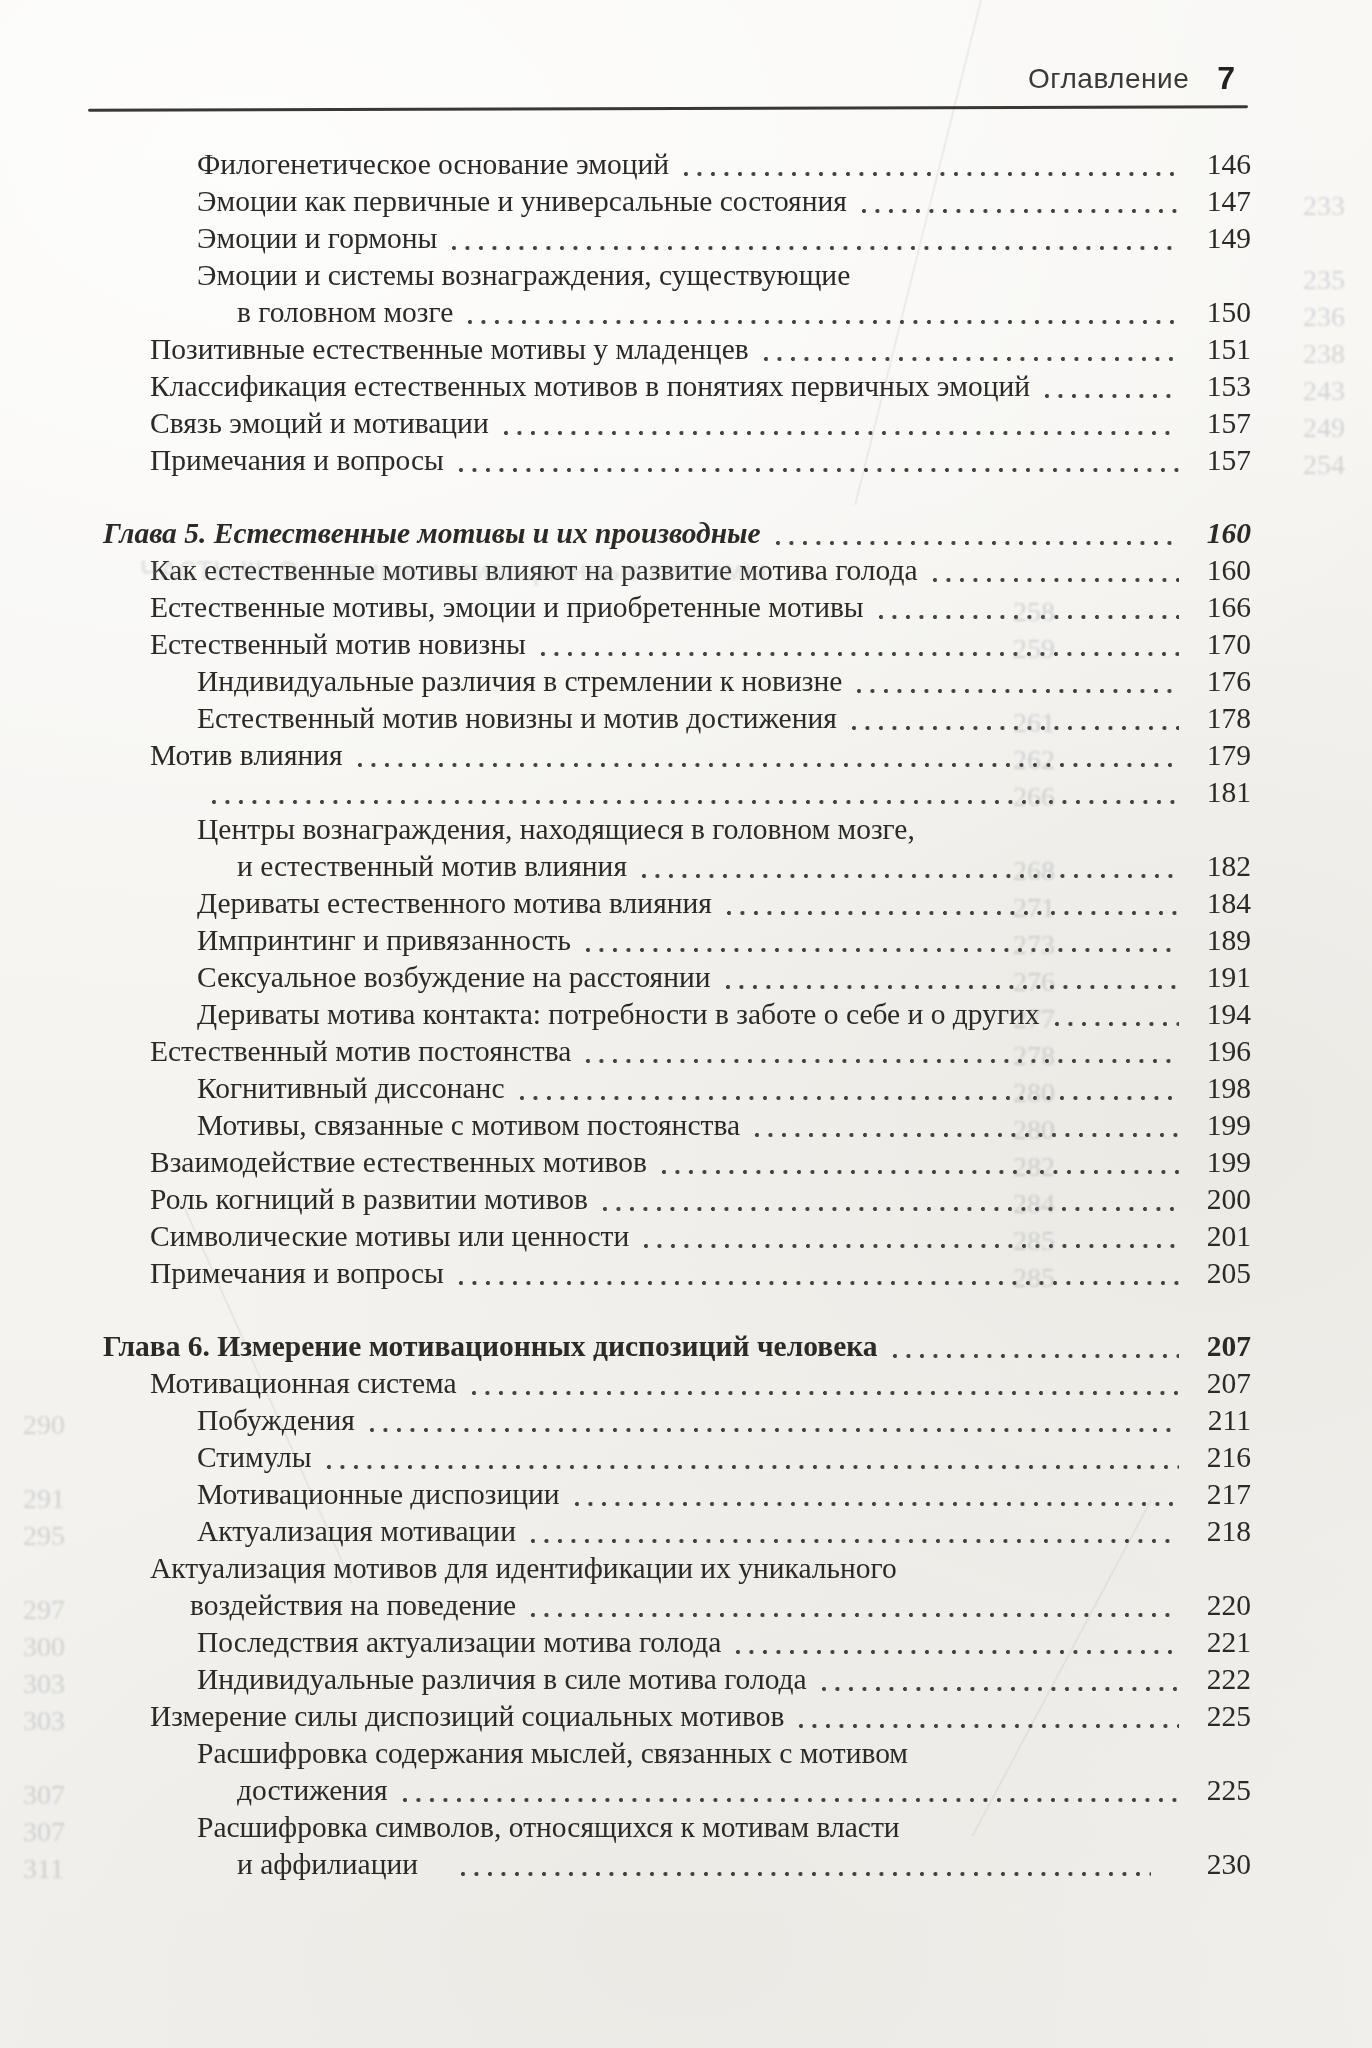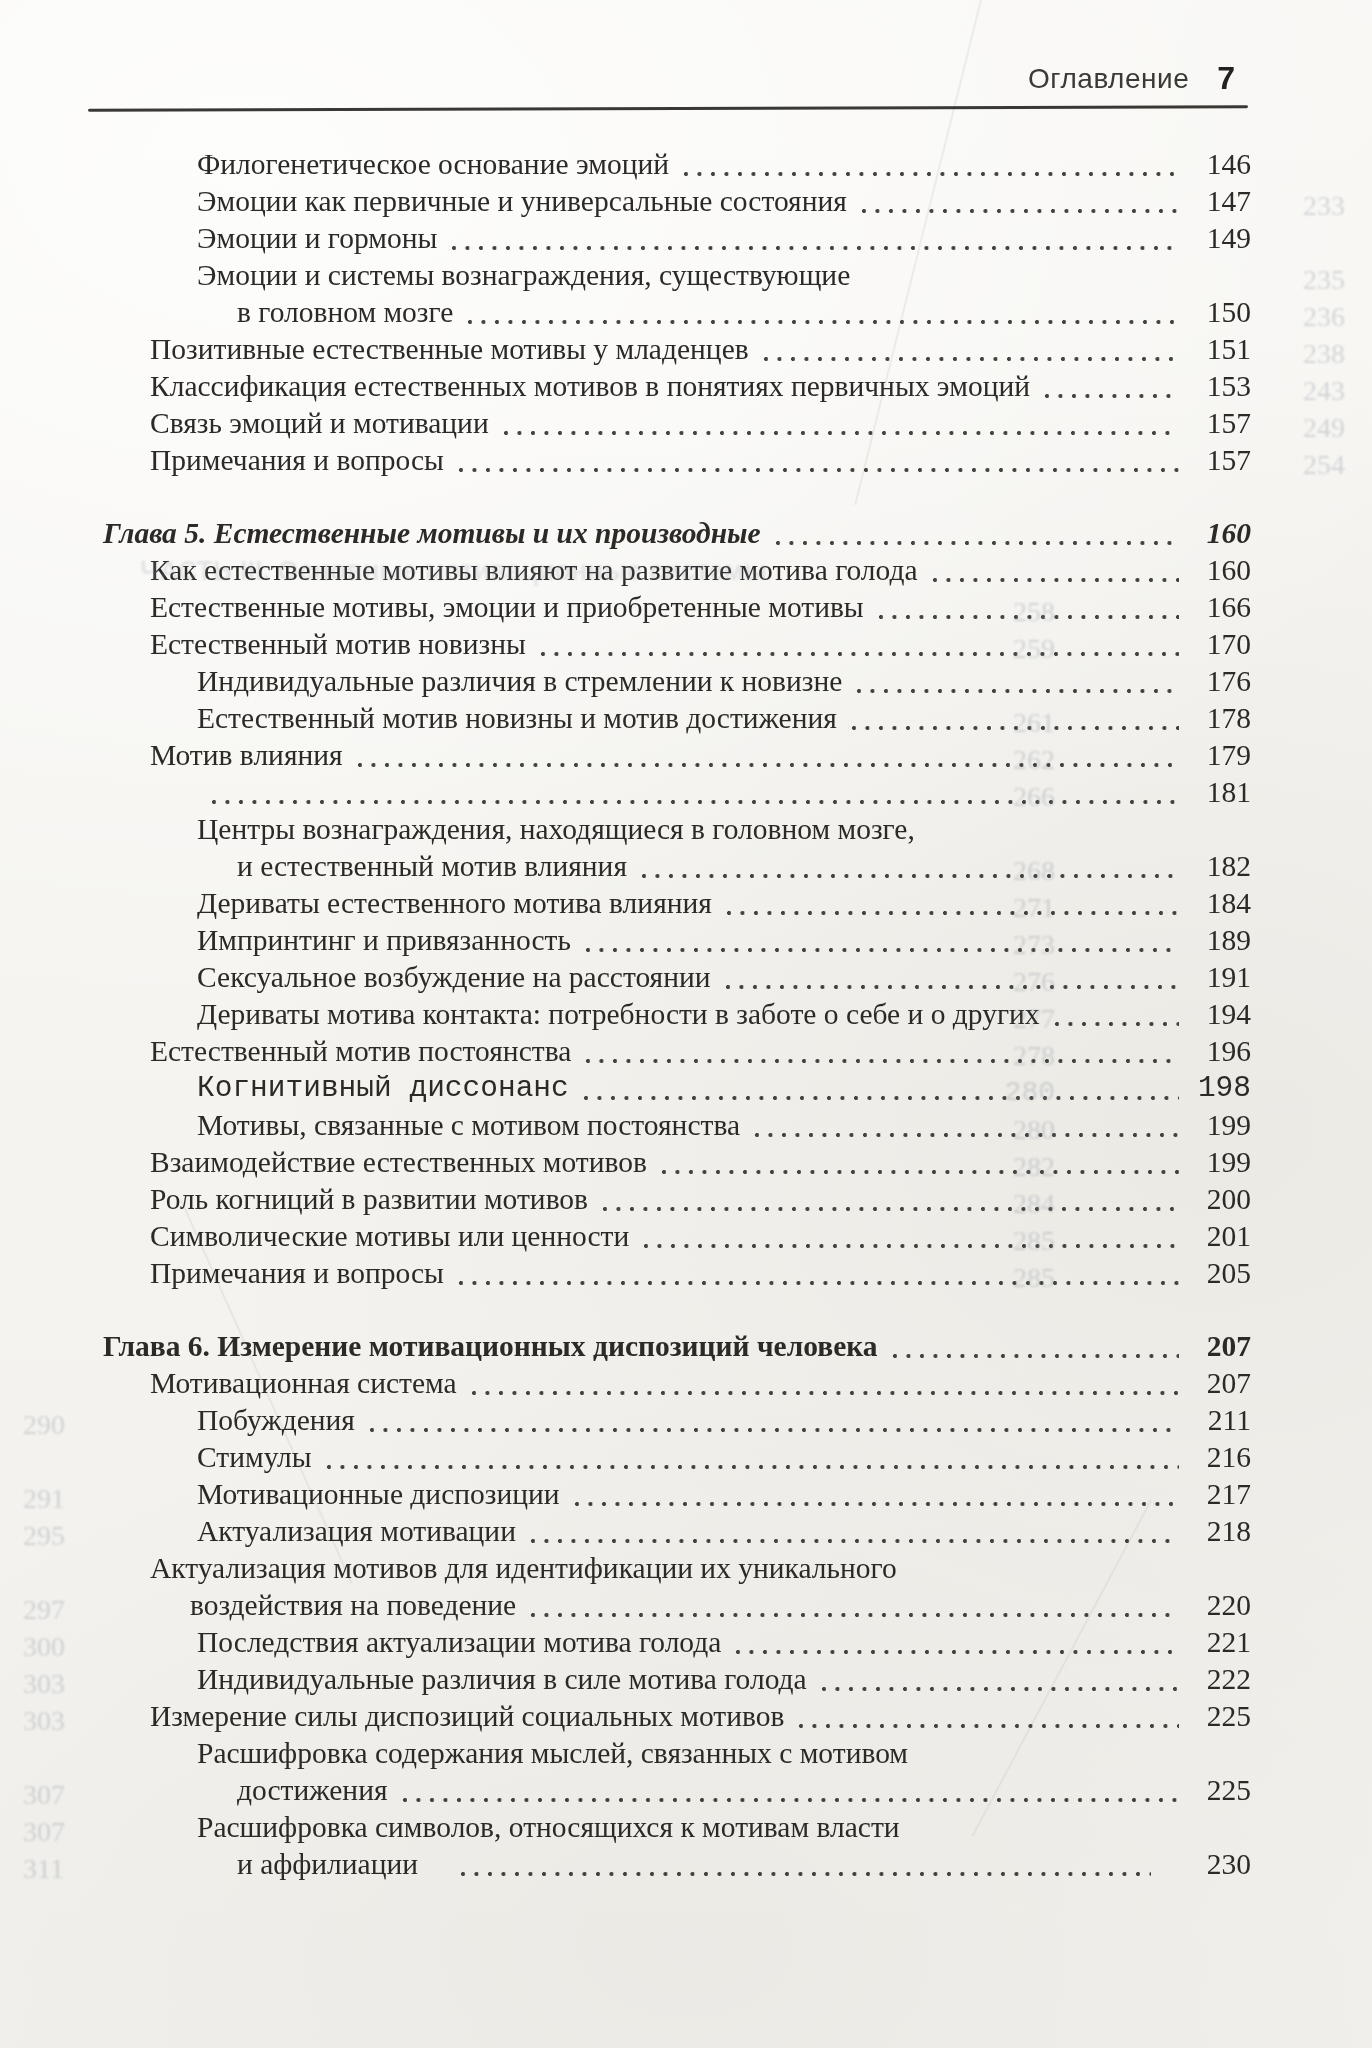--- a/index.html
+++ b/index.html
@@ -200,21 +200,21 @@
         <span class="dots"></span>
         <span class="pg">194</span>
         <span class="bleed right-mid">277</span>
       </div>
       <div class="row" style="padding-left: 47px;">
         <span class="title">Естественный мотив постоянства</span>
         <span class="dots"></span>
         <span class="pg">196</span>
         <span class="bleed right-mid">278</span>
       </div>
-      <div class="row" style="padding-left: 94px; font-family: Liberation Mono, monospace;">
+      <div class="row" style="padding-left: 94px;">
         <span class="title">Когнитивный диссонанс</span>
         <span class="dots"></span>
         <span class="pg">198</span>
         <span class="bleed right-mid">280</span>
       </div>
       <div class="row" style="padding-left: 94px;">
         <span class="title">Мотивы, связанные с мотивом постоянства</span>
         <span class="dots"></span>
         <span class="pg">199</span>
         <span class="bleed right-mid">280</span>

